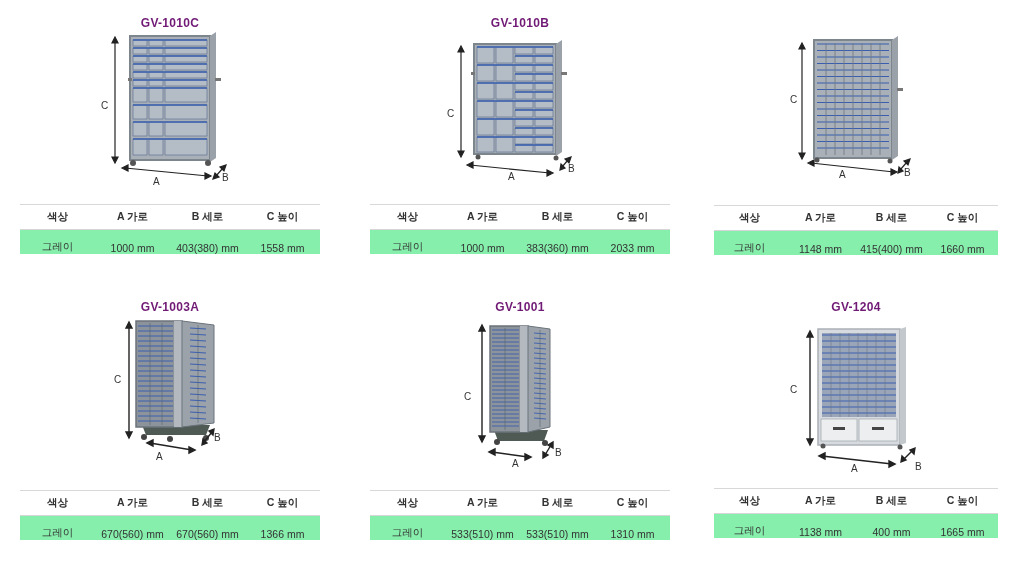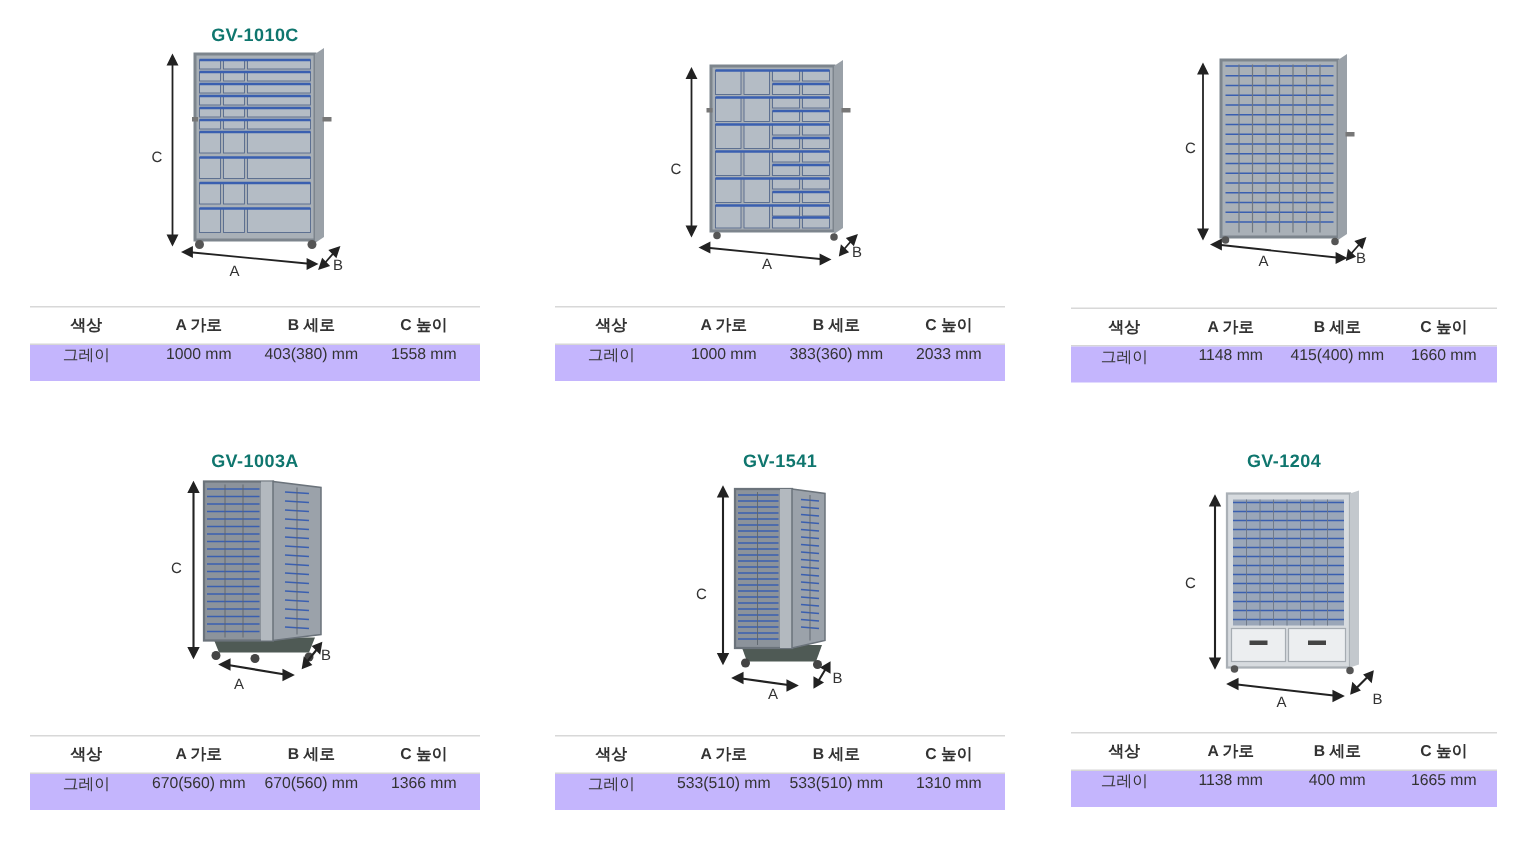--- a/index.html
+++ b/index.html
@@ -1,25 +1,25 @@
 <!DOCTYPE html>
 <html><head>
 <meta charset="utf-8">
 <style>
   html, body { margin:0; padding:0; background:#ffffff; }
   body { width:1024px; height:576px; position:relative; overflow:hidden;
          font-family:"Liberation Sans", "DejaVu Sans", sans-serif; color:#222; }
   .card { position:absolute; width:300px; }
   .title { position:absolute; left:0; width:100%; text-align:center;
-           font-weight:bold; font-size:12px; letter-spacing:0.3px; color:#0f766e; }
+           font-weight:bold; font-size:12px; letter-spacing:0.3px; color:#701a75; }
   .figure { position:absolute; }
   .spec { position:absolute; left:0; width:100%; border-top:1px solid #d8d8d8; }
   .spec-head, .spec-row { display:flex; }
   .spec-head { height:24px; align-items:center; border-bottom:1px solid #d6d6d6; }
-  .spec-row { height:24px; align-items:flex-start; background:#c4b5fd; }
+  .spec-row { height:24px; align-items:flex-end; background:#86efac; }
   .spec .c { flex:1; text-align:center; font-size:10.5px; }
   .spec-head .c { font-weight:bold; color:#333; }
   .spec-row .c { color:#333; }
   .dim-label { position:absolute; font-size:10px; color:#333; }
   svg { position:absolute; left:0; top:0; overflow:visible; }
 </style>
 </head>
 <body>
 
 <div class="card" style="left:20px; top:0; height:260px;">
@@ -105,20 +105,21 @@
     <div class="spec-row">
       <div class="c">그레이</div>
       <div class="c">1000 mm</div>
       <div class="c">403(380) mm</div>
       <div class="c">1558 mm</div>
     </div>
   </div>
 </div>
 
 <div class="card" style="left:370px; top:0; height:260px;">
+  <div class="title" style="top:16px;">GV-1010B</div>
   <div class="figure" style="left:0; top:0; width:300px; height:200px;">
     <svg width="300" height="200">
       <rect x="104" y="44" width="82" height="110" fill="#a9b0b7" stroke="#7d858d" stroke-width="2"></rect>
       <polygon points="186,44 192,40 192,152 186,156" fill="#9aa1a8"></polygon>
       <g fill="#b4bcc5" stroke="#56698d" stroke-width="0.6">
         <rect x="107" y="47" width="17" height="16"></rect>
           <rect x="126" y="47" width="17" height="16"></rect>
           <rect x="145" y="47" width="18" height="7"></rect>
           <rect x="165" y="47" width="18" height="7"></rect>
         <rect x="145" y="56" width="18" height="7"></rect>
@@ -359,21 +360,21 @@
     <div class="spec-row">
       <div class="c">그레이</div>
       <div class="c">670(560) mm</div>
       <div class="c">670(560) mm</div>
       <div class="c">1366 mm</div>
     </div>
   </div>
 </div>
 
 <div class="card" style="left:370px; top:285px; height:260px;">
-  <div class="title" style="top:15px;">GV-1541</div>
+  <div class="title" style="top:15px;">GV-1001</div>
   <div class="figure" style="left:0; top:0; width:300px; height:200px;">
     <svg width="300" height="200">
       <polygon points="124,145 178,145 174,156 128,156" fill="#4f5a55"></polygon>
       <circle cx="127" cy="157" r="3" fill="#444"></circle>
         <circle cx="175" cy="158" r="3" fill="#444"></circle>
       <rect x="120" y="41" width="38" height="106" fill="#8c939b" stroke="#6b737b" stroke-width="1.5"></rect>
       <rect x="150" y="41" width="8" height="106" fill="#b3b9bf"></rect>
       <polygon points="158,41 180,44 180,142 158,147" fill="#9ba2aa" stroke="#6b737b" stroke-width="1"></polygon>
       <g stroke="#3a5fb0" stroke-width="0.9">
         <line x1="122" y1="45" x2="149" y2="45"></line>

